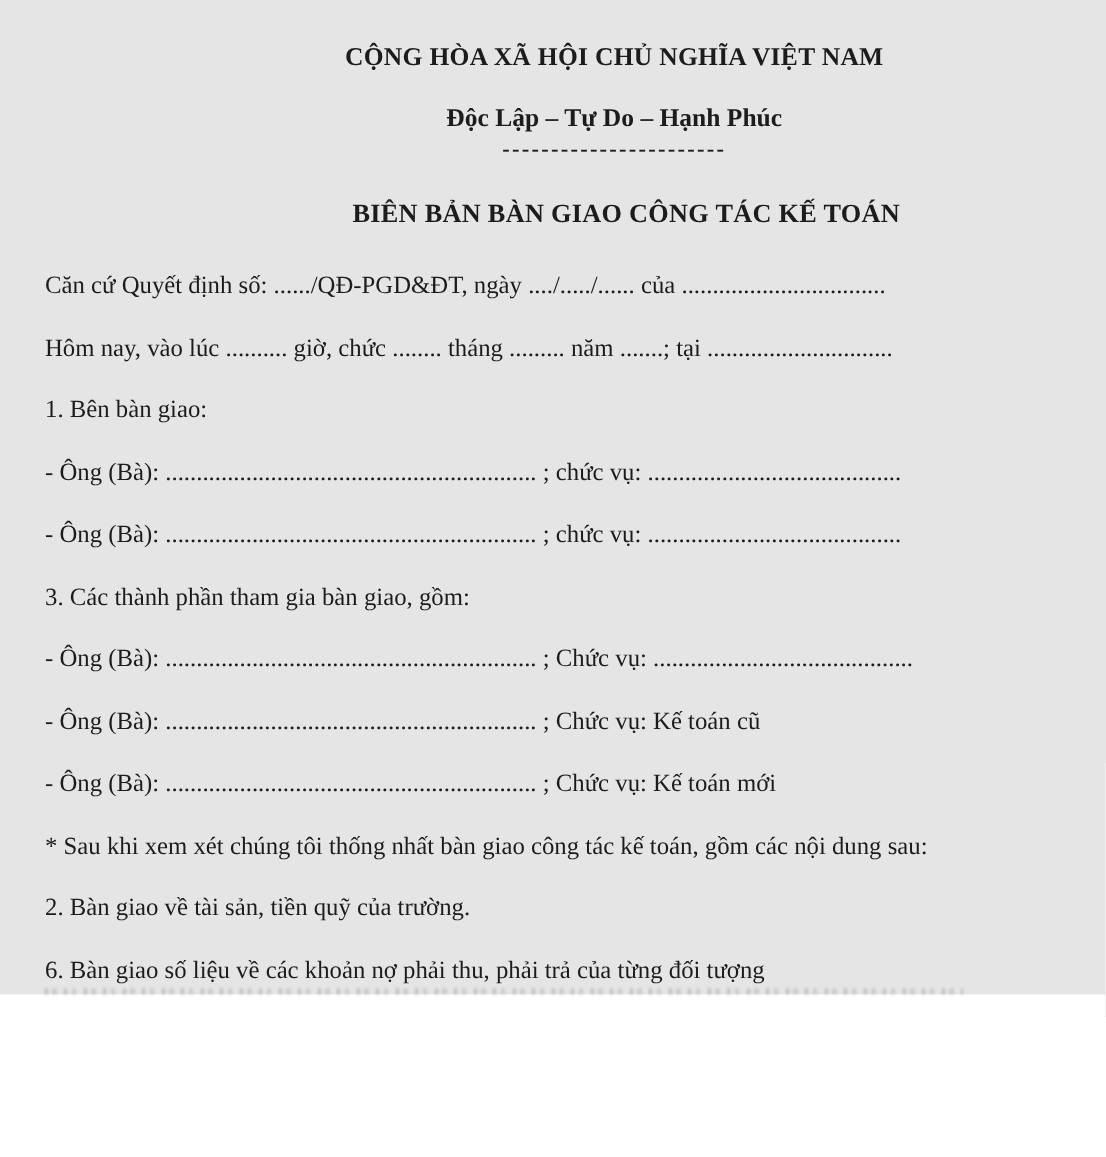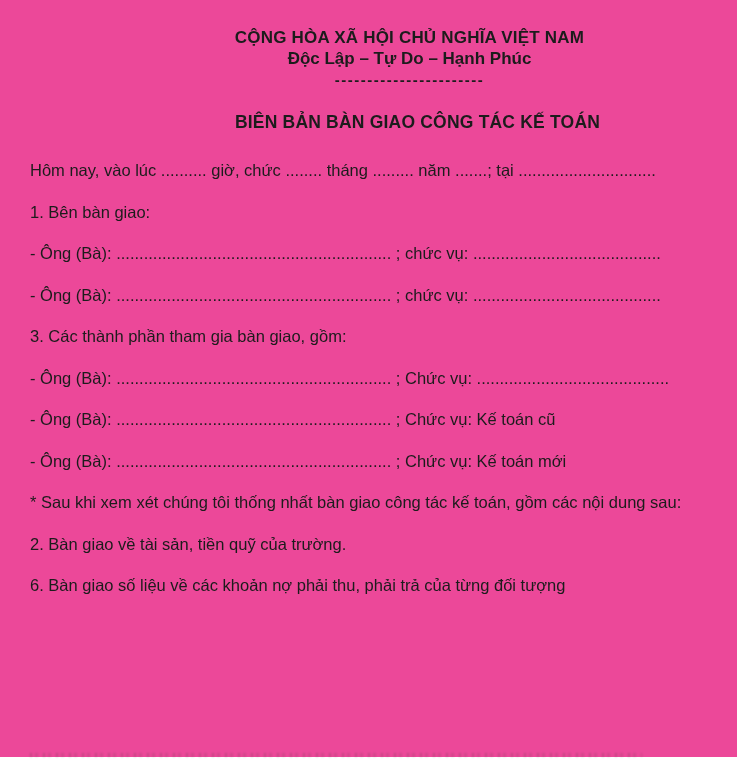--- a/index.html
+++ b/index.html
@@ -4,40 +4,40 @@
 <style>
   * { box-sizing: border-box; }
   html, body { margin: 0; padding: 0; }
   body {
     width: 737px; height: 771px;
     background: #ffffff;
     overflow: hidden;
   }
   .page {
     position: relative;
-    width: 737px; height: 757px;
-    font-family: Liberation Sans, sans-serif;
+    width: 737px; height: 663px;
+    font-family: Liberation Serif, serif;
     color: #1c1c1c;
-    background: #ec4899;
+    background: #e5e5e5;
   }
   .doc-header {
     padding-top: 27px;
     padding-left: 82px; 
     text-align: center;
     font-weight: 700;
   }
   .national-title {
     font-size: 17px;
     line-height: 21px;
     letter-spacing: 0.2px;
   }
   .motto {
     font-size: 17px;
     line-height: 21px;
-    margin-top: 0;
+    margin-top: 20px;
   }
   .divider {
     font-size: 15px;
     font-weight: 700;
     line-height: 14px;
     margin-top: 4px;
     letter-spacing: 1.5px;
   }
   .doc-title {
     margin: 24px 0 0 0;
@@ -83,20 +83,21 @@
 
   <header class="doc-header">
     <div class="national-title">CỘNG HÒA XÃ HỘI CHỦ NGHĨA VIỆT NAM</div>
     <div class="motto">Độc Lập – Tự Do – Hạnh Phúc</div>
     <div class="divider">-----------------------</div>
   </header>
 
   <h1 class="doc-title">BIÊN BẢN BÀN GIAO CÔNG TÁC KẾ TOÁN</h1>
 
   <main class="doc-body">
+    <p>Căn cứ Quyết định số: ....../QĐ-PGD&amp;ĐT, ngày ..../...../...... của .................................</p>
     <p>Hôm nay, vào lúc .......... giờ, chức ........ tháng ......... năm .......; tại ..............................</p>
     <p>1. Bên bàn giao:</p>
     <p>- Ông (Bà): ............................................................ ; chức vụ: .........................................</p>
     <p>- Ông (Bà): ............................................................ ; chức vụ: .........................................</p>
     <p>3. Các thành phần tham gia bàn giao, gồm:</p>
     <p>- Ông (Bà): ............................................................ ; Chức vụ: ..........................................</p>
     <p>- Ông (Bà): ............................................................ ; Chức vụ: Kế toán cũ</p>
     <p>- Ông (Bà): ............................................................ ; Chức vụ: Kế toán mới</p>
     <p>* Sau khi xem xét chúng tôi thống nhất bàn giao công tác kế toán, gồm các nội dung sau:</p>
     <p>2. Bàn giao về tài sản, tiền quỹ của trường.</p>

